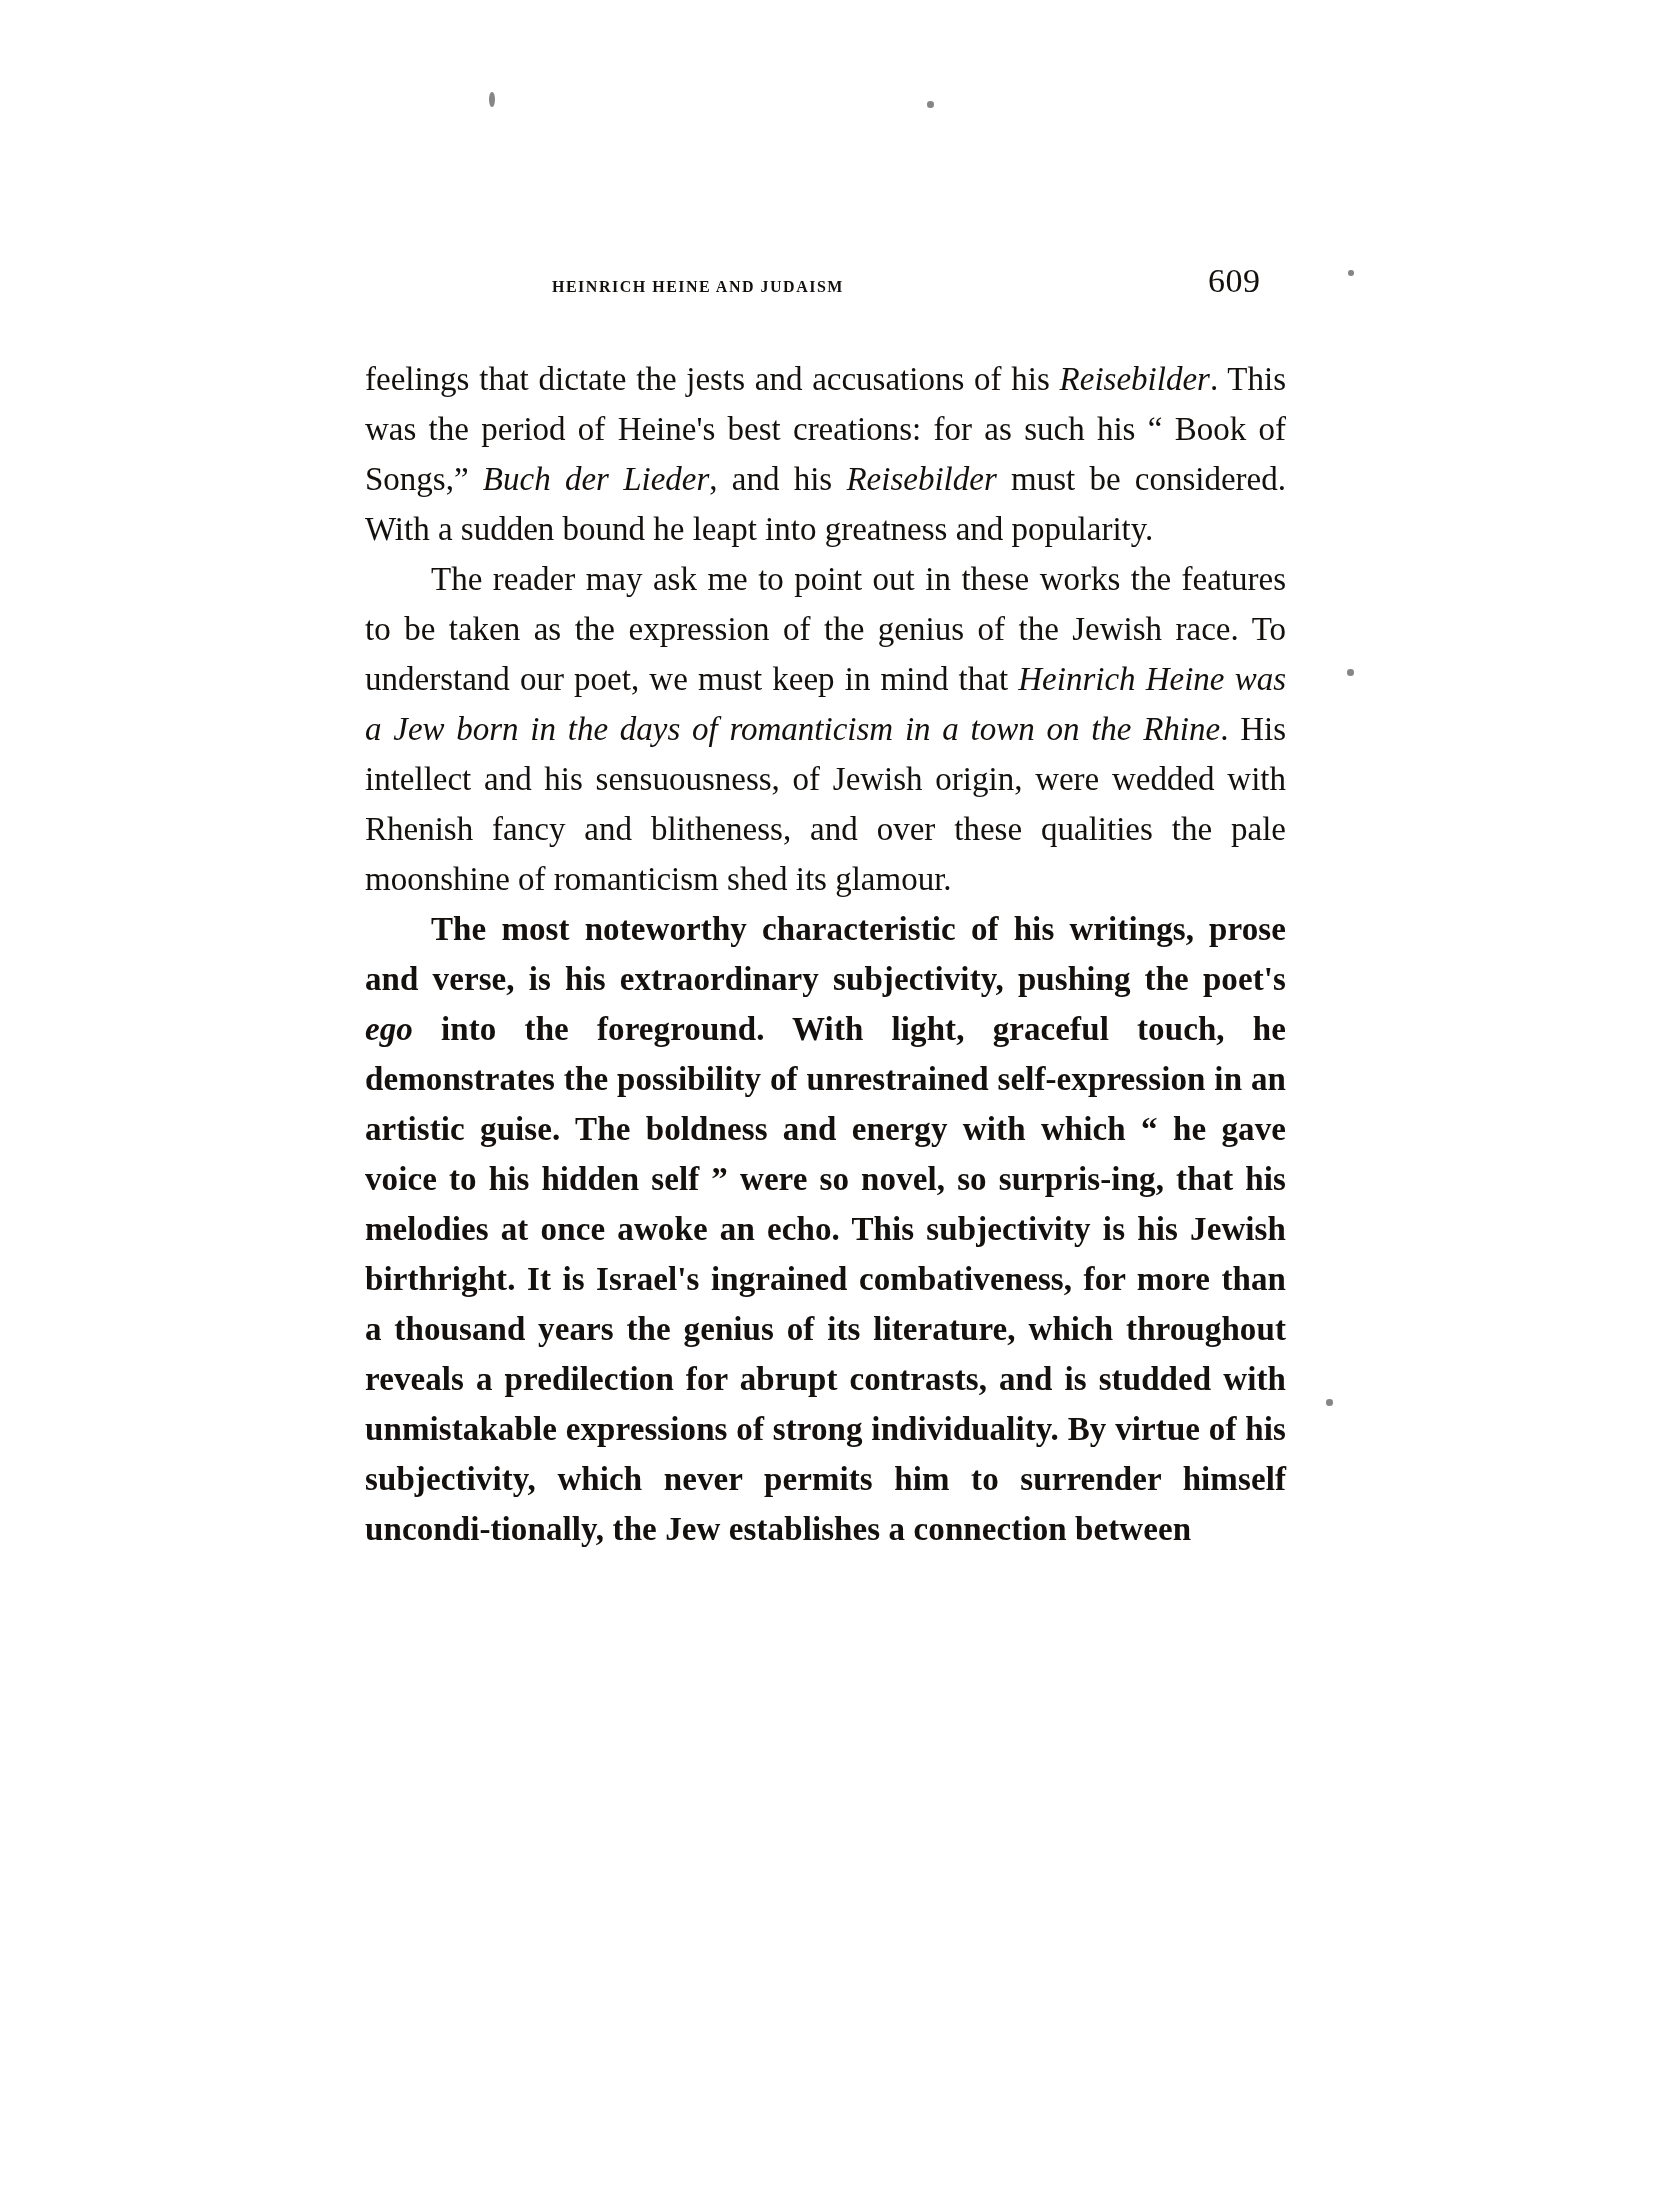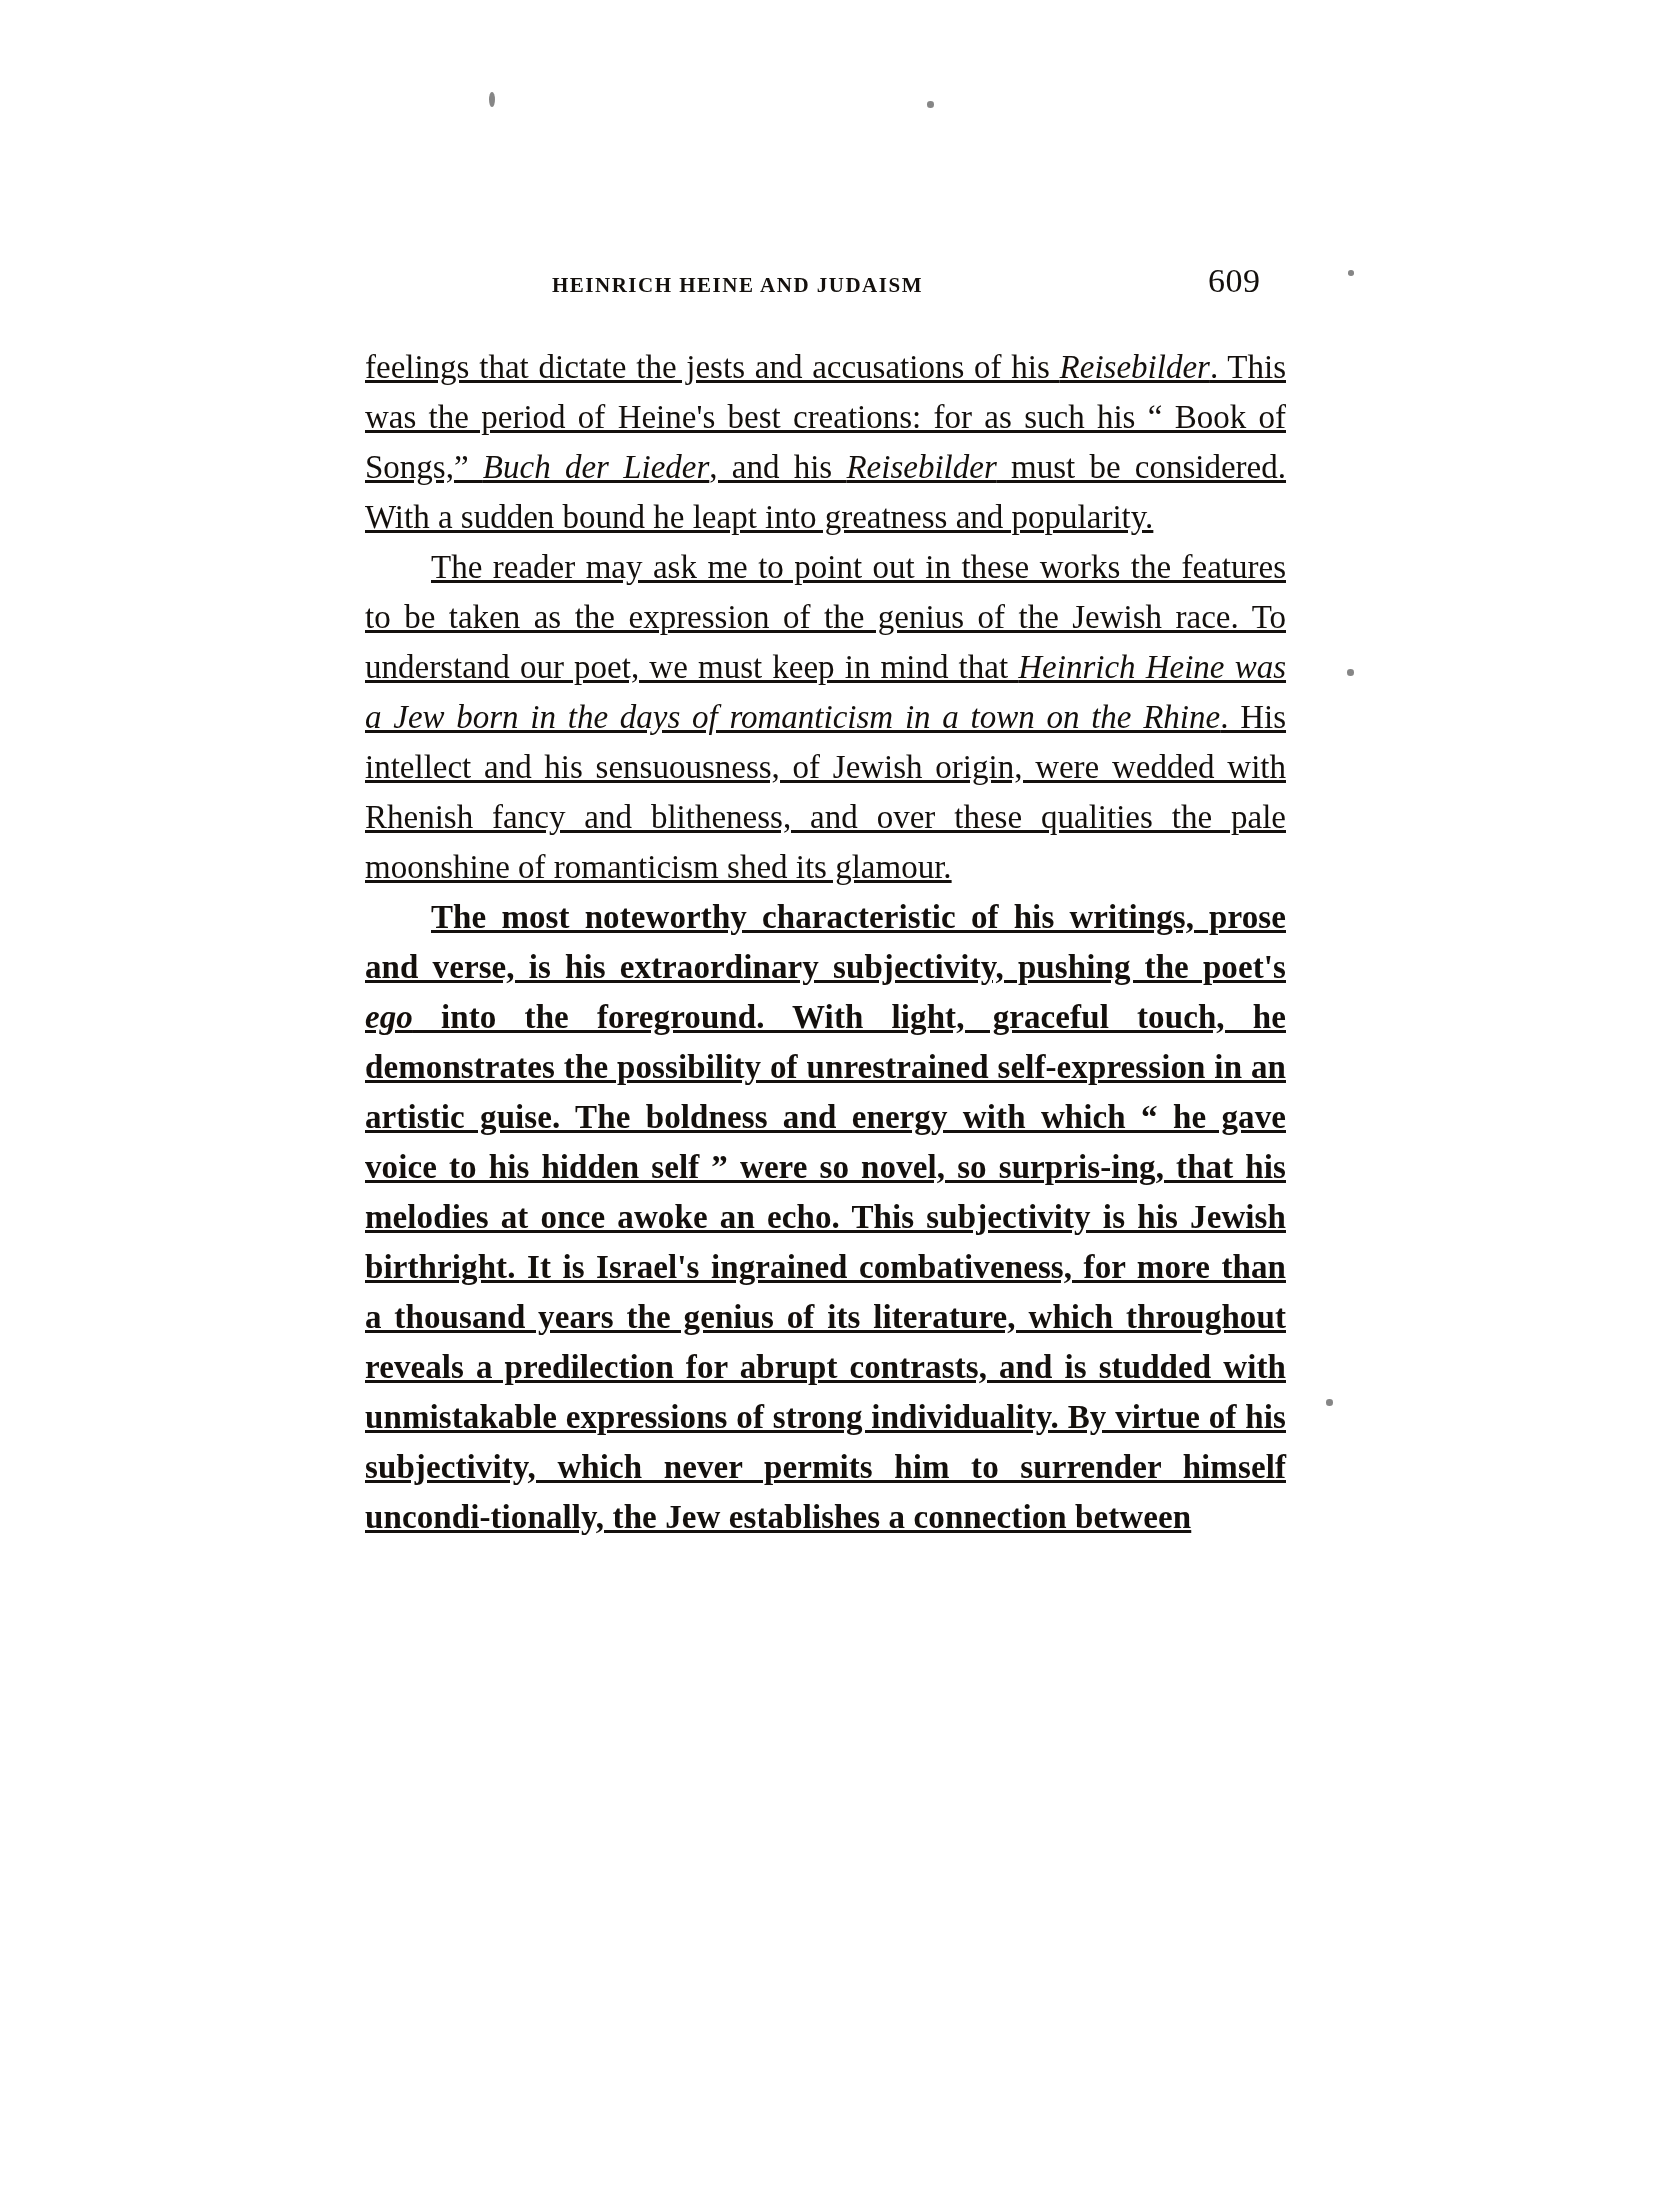--- a/index.html
+++ b/index.html
@@ -32,40 +32,39 @@
   .header {
     position: absolute;
     left: 552px;
     top: 262px;
     width: 716px;
     display: flex;
     align-items: baseline;
     justify-content: space-between;
   }
   .running-title {
-    font-size: 21px;
+    font-size: 16px;
     letter-spacing: 1.5px;
     font-variant: small-caps;
     text-transform: uppercase;
     font-weight: 600;
     white-space: nowrap;
   }
   .folio {
     font-size: 34px;
     letter-spacing: 0.5px;
     font-weight: 500;
     padding-right: 7.5px;
   }
 
   .body-col {
     position: absolute;
     left: 365px;
-    top: 342px;
+    top: 354px;
     width: 921px;
-    text-decoration: underline;
   }
 
   p {
     margin: 0;
     font-size: 33px;
     line-height: 50px;
     text-align: justify;
     text-justify: inter-word;
     hyphens: none;
   }

